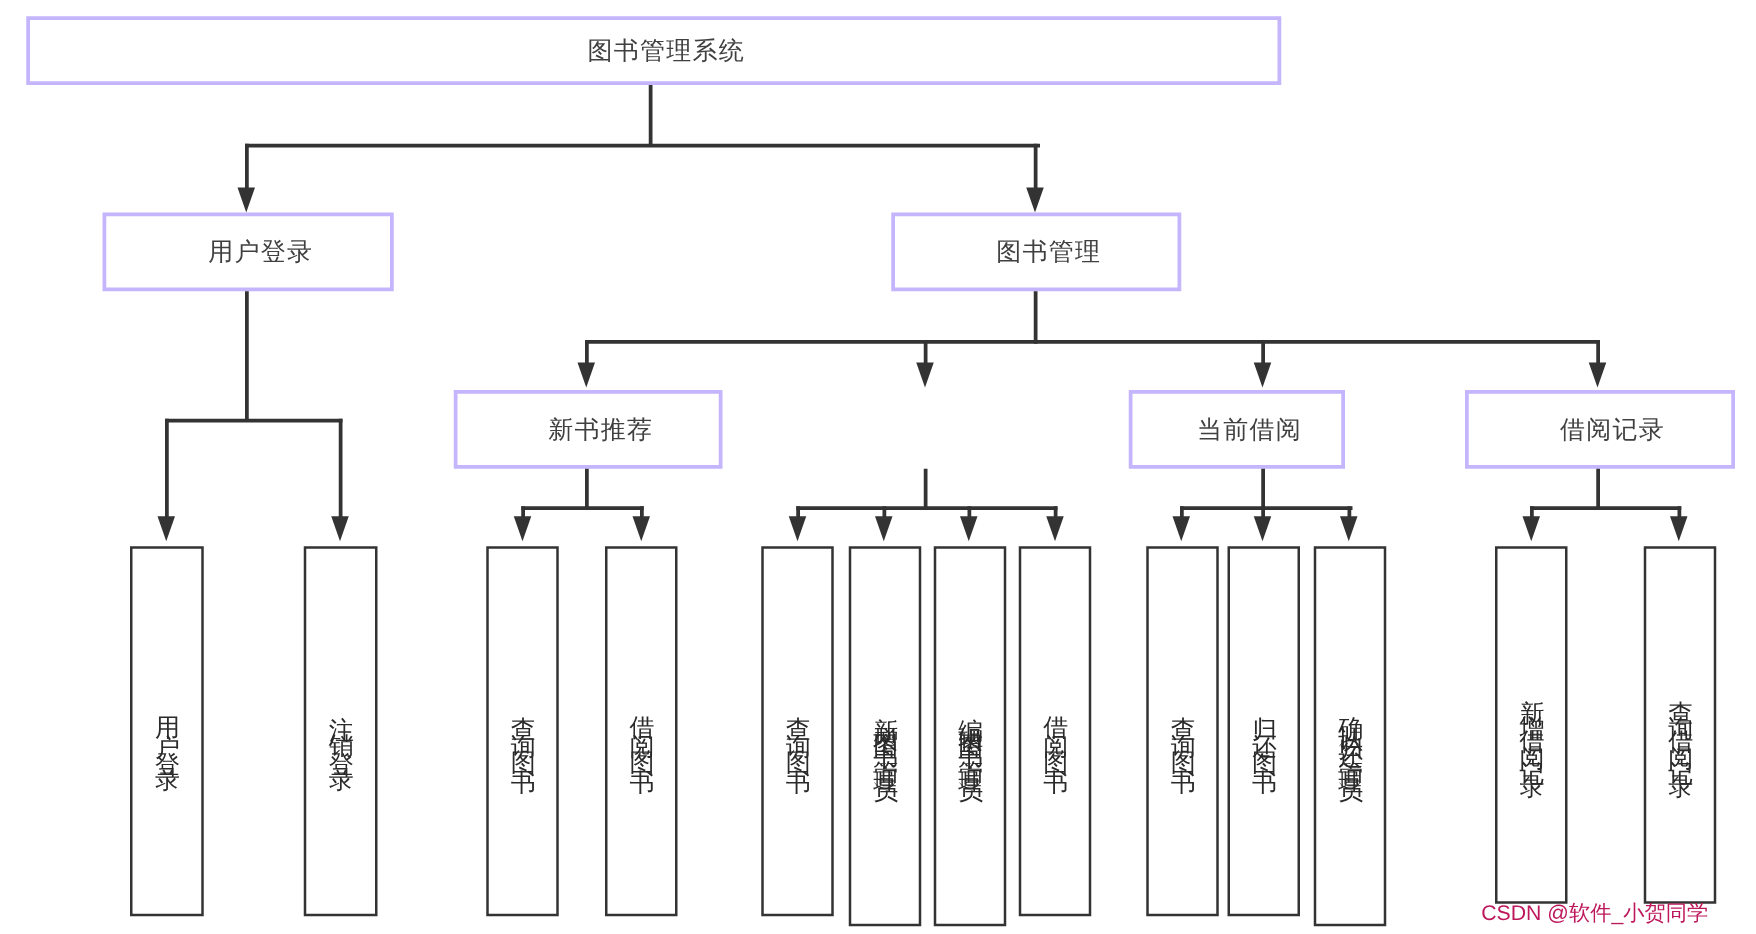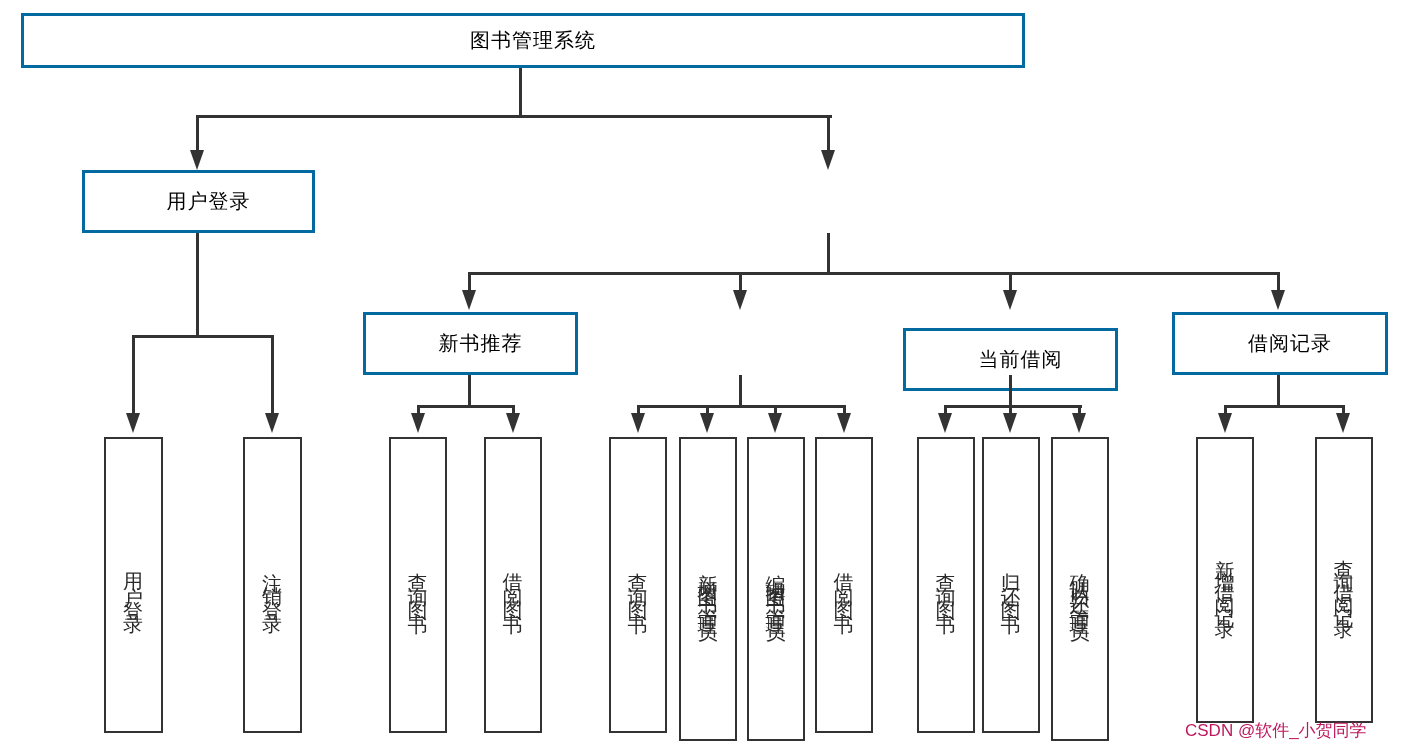--- a/index.html
+++ b/index.html
@@ -2,24 +2,24 @@
 <html><head>
 <meta charset="utf-8">
 <style>
   html,body{margin:0;padding:0;background:#ffffff;}
   body{font-family:"Liberation Sans","DejaVu Sans",sans-serif;}
   #stage{position:relative;width:1405px;height:747px;background:#ffffff;overflow:hidden;}
 
   
   .hbox{
     position:absolute;
-    border:3px solid #0369a1;
+    border:3px solid #c4b5fd;
     background:#ffffff;
     display:flex;align-items:center;justify-content:center;
-    font-size:20px;color:#000000;
+    font-size:20px;color:#404040;
     letter-spacing:1px;
     box-sizing:border-box;
     padding-left:20px;
   }
 
   
   .vbox{
     position:absolute;
     border:2px solid #333333;
     background:#ffffff;
@@ -65,20 +65,23 @@
   <div class="line" style="left:519px;top:68px;width:3px;height:49px;"></div>
   <div class="line" style="left:196px;top:115px;width:636px;height:3px;"></div>
   <div class="line" style="left:196px;top:115px;width:3px;height:38px;"></div>
   <div class="arrow" style="left:190px;top:150px;"></div>
   <div class="line" style="left:827px;top:115px;width:3px;height:38px;"></div>
   <div class="arrow" style="left:821px;top:150px;"></div>
 
   <div class="hbox" style="left:82px;top:170px;width:233px;height:63px;">
     <span>用户登录</span>
   </div>
+  <div class="hbox" style="left:713px;top:170px;width:232px;height:63px;">
+    <span>图书管理</span>
+  </div>
 
   <div class="line" style="left:196px;top:233px;width:3px;height:104px;"></div>
   <div class="line" style="left:132px;top:335px;width:142px;height:3px;"></div>
   <div class="line" style="left:132px;top:335px;width:3px;height:80px;"></div>
   <div class="arrow" style="left:126px;top:413px;"></div>
   <div class="line" style="left:271px;top:335px;width:3px;height:80px;"></div>
   <div class="arrow" style="left:265px;top:413px;"></div>
 
   <div class="line" style="left:827px;top:233px;width:3px;height:42px;"></div>
   <div class="line" style="left:468px;top:272px;width:812px;height:3px;"></div>
@@ -87,21 +90,21 @@
   <div class="line" style="left:739px;top:272px;width:3px;height:20px;"></div>
   <div class="arrow" style="left:733px;top:290px;"></div>
   <div class="line" style="left:1009px;top:272px;width:3px;height:20px;"></div>
   <div class="arrow" style="left:1003px;top:290px;"></div>
   <div class="line" style="left:1277px;top:272px;width:3px;height:20px;"></div>
   <div class="arrow" style="left:1271px;top:290px;"></div>
 
   <div class="hbox" style="left:363px;top:312px;width:215px;height:63px;">
     <span>新书推荐</span>
   </div>
-  <div class="hbox" style="left:903px;top:312px;width:215px;height:63px;margin-top:16px;">
+  <div class="hbox" style="left:903px;top:312px;width:173px;height:63px;">
     <span>当前借阅</span>
   </div>
   <div class="hbox" style="left:1172px;top:312px;width:216px;height:63px;">
     <span>借阅记录</span>
   </div>
 
   <div class="line" style="left:468px;top:375px;width:3px;height:32px;"></div>
   <div class="line" style="left:417px;top:405px;width:98px;height:3px;"></div>
   <div class="line" style="left:417px;top:405px;width:3px;height:10px;"></div>
   <div class="arrow" style="left:411px;top:413px;"></div>

